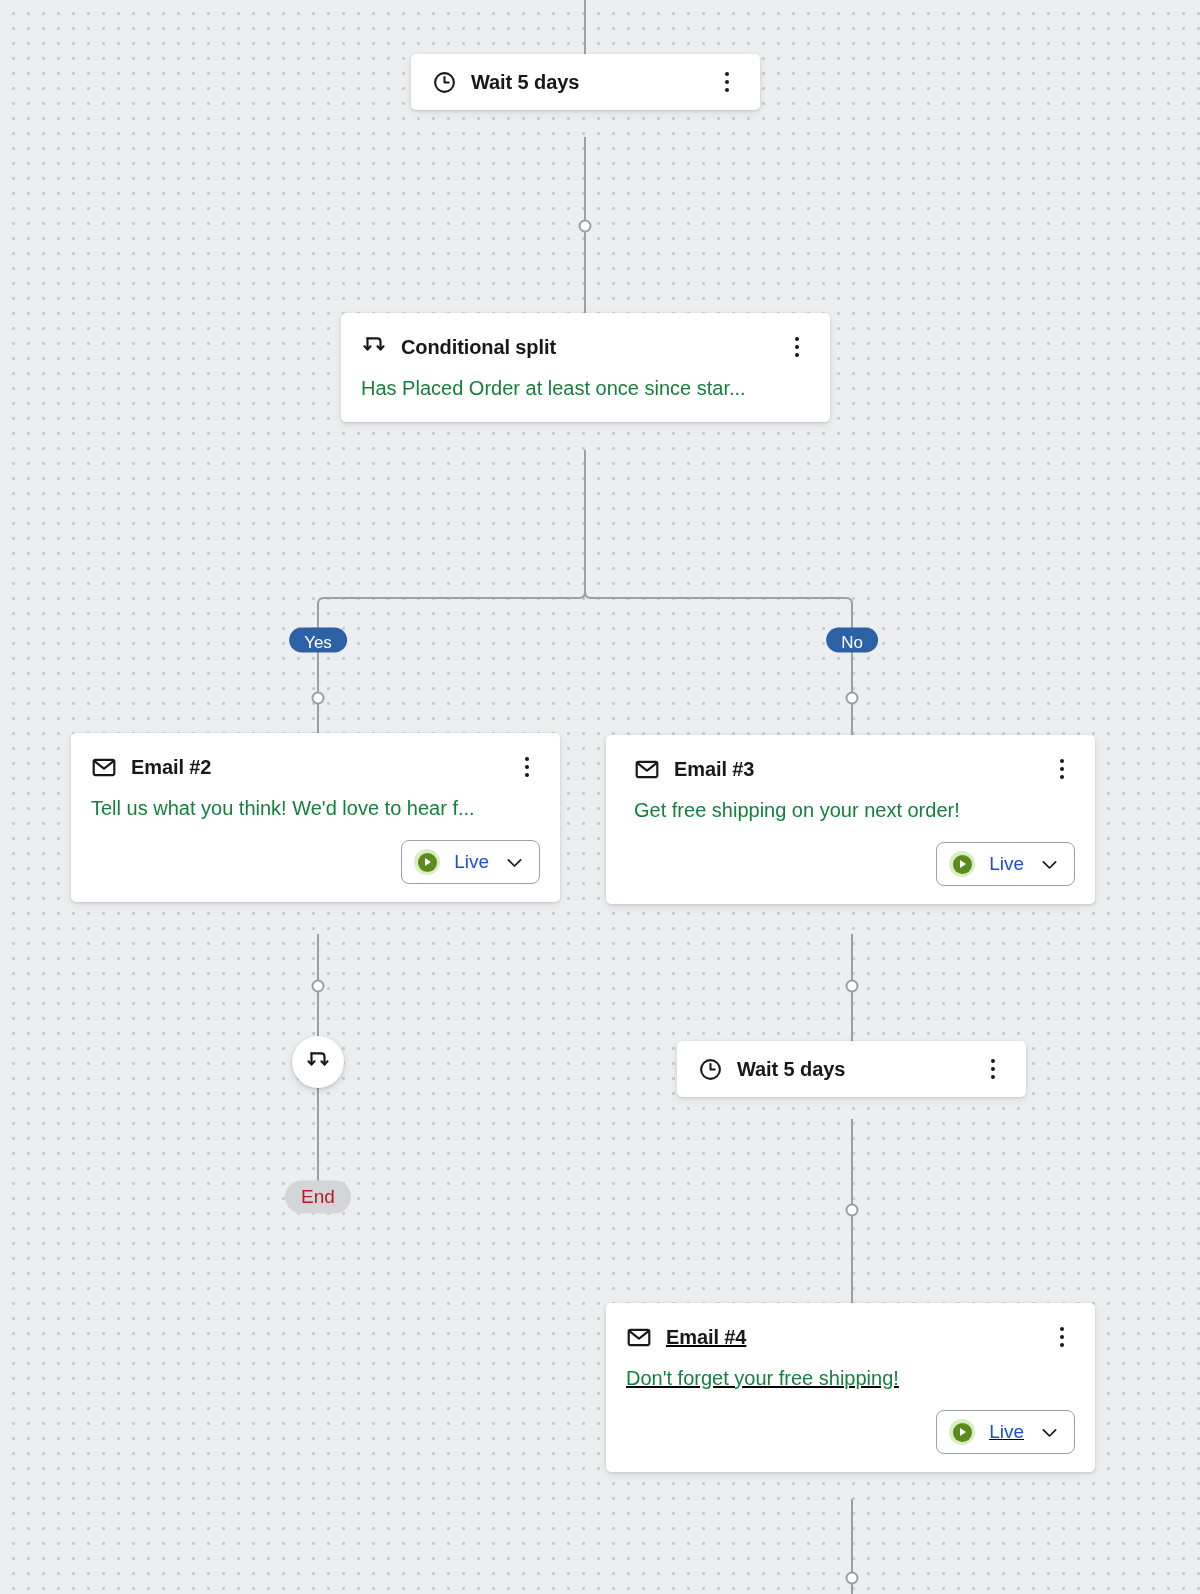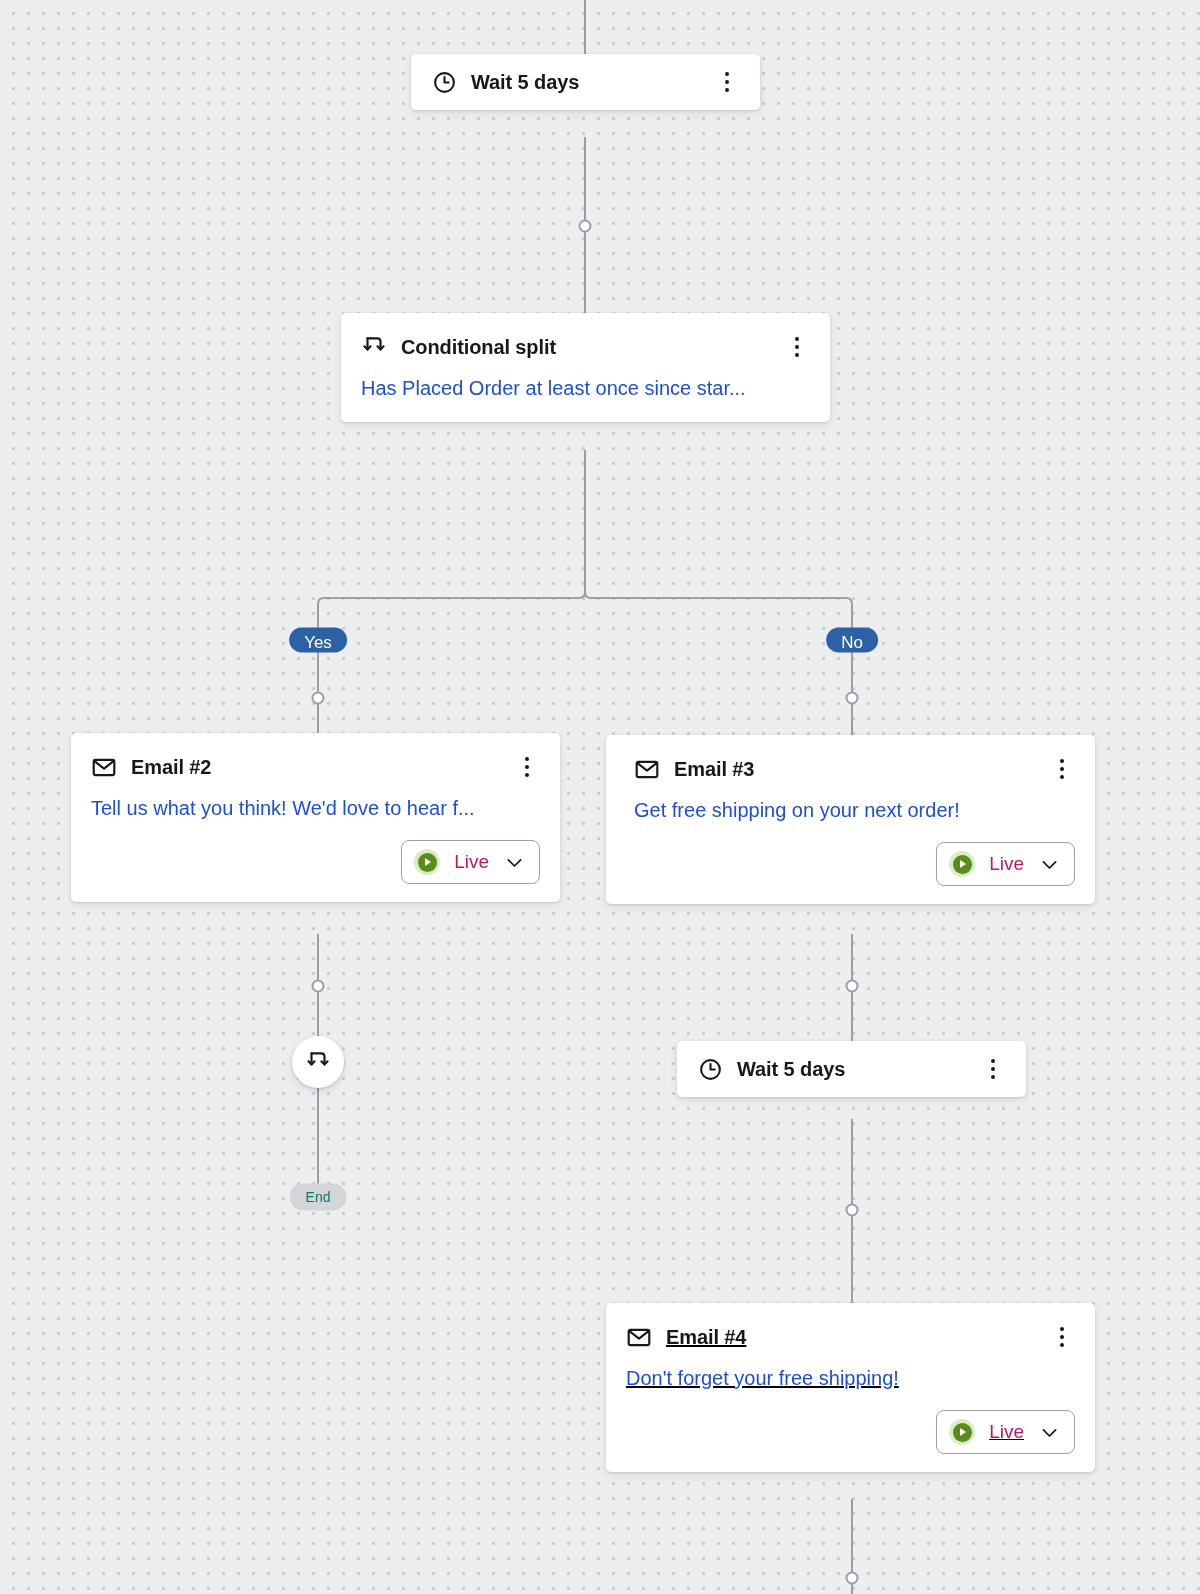--- a/index.html
+++ b/index.html
@@ -94,21 +94,21 @@
     display: block;
     width: 4px;
     height: 4px;
     border-radius: 50%;
     background: #17181b;
   }
 
   .card-body {
     padding: 0 20px 4px 20px;
     font-size: 20px;
-    color: #1d4ed8;
+    color: #15803d;
     white-space: nowrap;
     overflow: hidden;
     line-height: 1.35;
   }
 
   .card-footer {
     display: flex;
     justify-content: flex-end;
     padding: 14px 20px 18px 20px;
   }
@@ -145,21 +145,21 @@
   .status-dot .core::after {
     content: "";
     width: 0; height: 0;
     border-left: 6px solid #ffffff;
     border-top: 4px solid transparent;
     border-bottom: 4px solid transparent;
     margin-left: 2px;
   }
   .status-label {
     font-size: 19px;
-    color: #be185d;
+    color: #1d4ed8;
   }
   .chev {
     width: 22px;
     height: 22px;
     display: flex;
     align-items: center;
     justify-content: center;
     color: #17181b;
   }
 
@@ -175,22 +175,22 @@
     border-radius: 999px;
     z-index: 6;
     white-space: nowrap;
     cursor: pointer;
   }
 
   .end-badge {
     position: absolute;
     transform: translate(-50%, -50%);
     background: #d3d5d9;
-    color: #0f766e;
-    font-size: 14px;
+    color: #b91c1c;
+    font-size: 19px;
     padding: 5px 16px 6px 16px;
     border-radius: 999px;
     z-index: 6;
     white-space: nowrap;
   }
 
   
   .split-chip {
     position: absolute;
     transform: translate(-50%, -50%);

